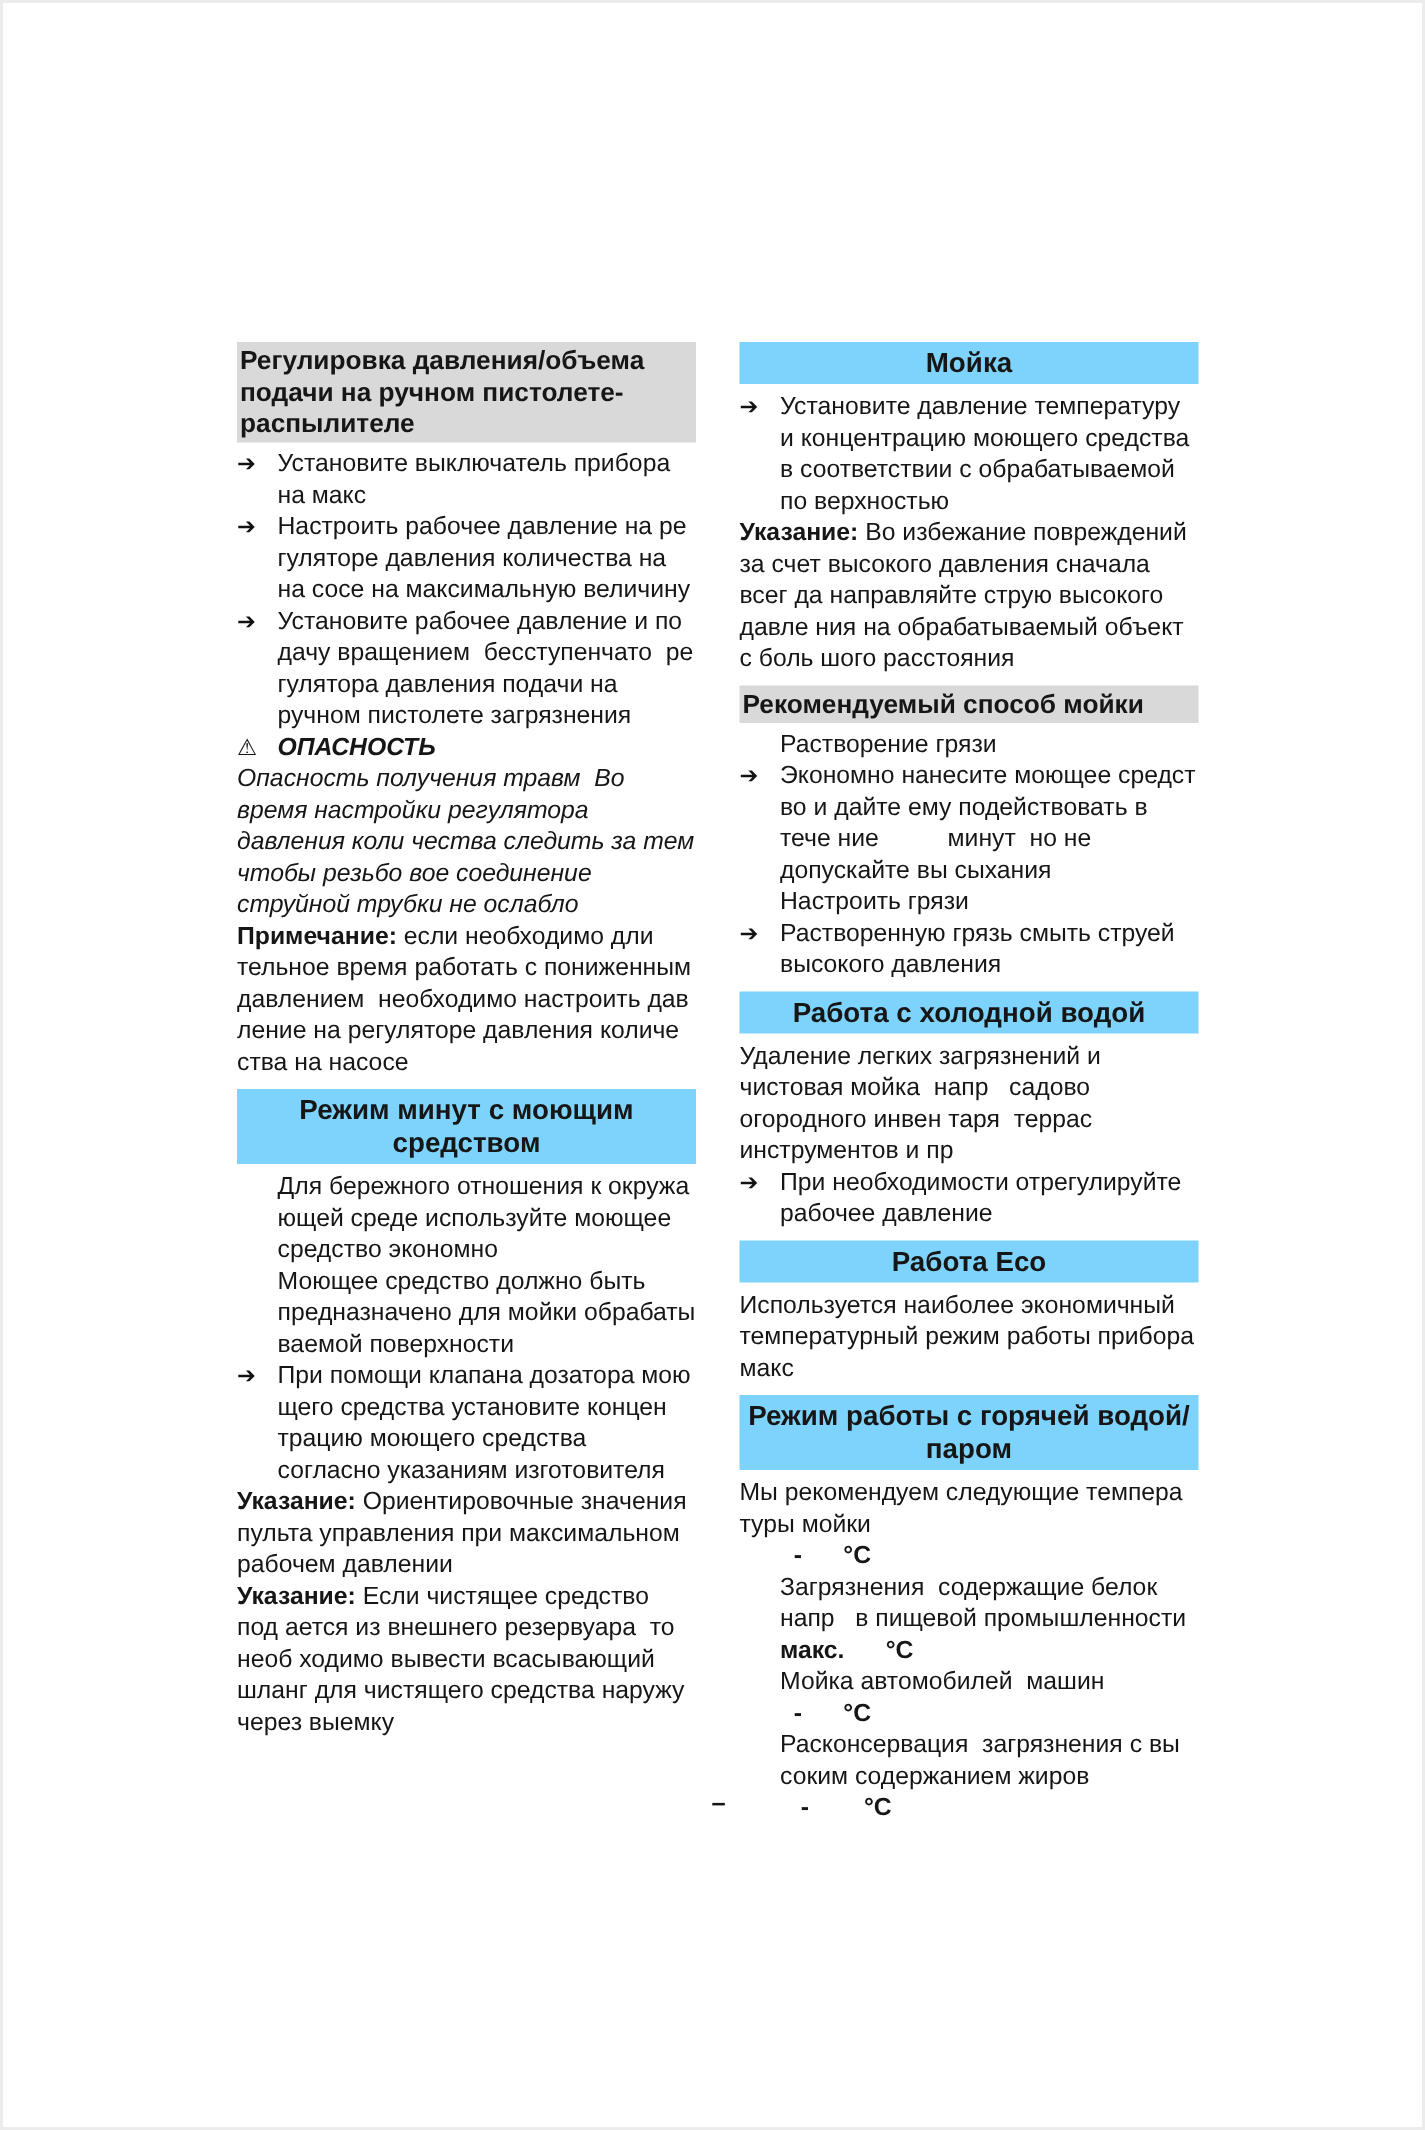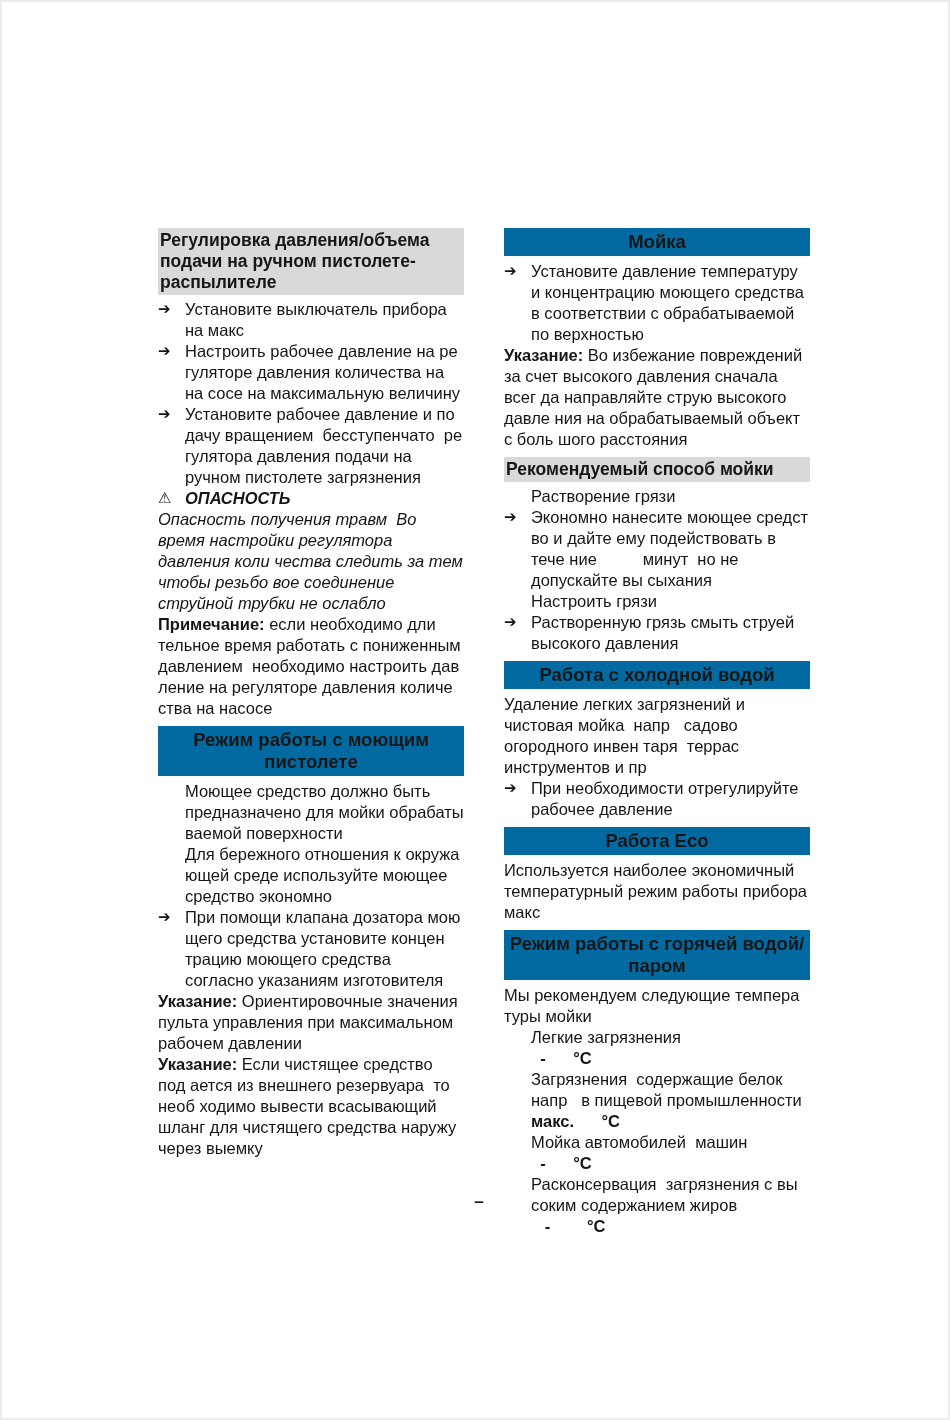--- a/index.html
+++ b/index.html
@@ -8,27 +8,27 @@
     font-family:"Liberation Sans","DejaVu Sans",sans-serif;
     color:#161616;
   }
   .sheet {
     position:relative; width:950px; height:1420px; background:#fff;
     box-shadow: inset 0 0 0 2px #ececec;
     overflow:hidden;
   }
   .content {
     position:absolute; left:158px; top:228px; width:642px;
-    display:flex; gap:40px; align-items:flex-start;
+    display:flex; gap:29px; align-items:flex-start;
   }
   .col { flex:0 0 306px; width:306px; font-size:16.5px; line-height:21px; }
   .t { white-space:pre-wrap; }
   p { margin:0; }
   .h2 {
-    background:#0369a1; text-align:center; font-weight:bold;
+    background:#7dd3fc; text-align:center; font-weight:bold;
     font-size:18.5px; line-height:22px; padding:3px 4px; margin:7px 0 5px;
   }
   .h3 {
     background:#d9d9d9; font-weight:bold;
     font-size:17.5px; line-height:21px; padding:2px 4px 2px 2px; margin:7px 0 4px;
   }
   .col > :first-child { margin-top:0; }
   .bullet { display:flex; align-items:flex-start; }
   .arrow {
     flex:0 0 27px; font-family:"DejaVu Sans",sans-serif;
@@ -74,25 +74,25 @@
 
       <div class="danger">
         <span class="warn">⚠</span>
         <span class="t">ОПАСНОСТЬ</span>
       </div>
       <p class="italic t">Опасность получения травм  Во время настройки регулятора давления коли чества следить за тем  чтобы резьбо вое соединение струйной трубки не ослабло</p>
 
       <p class="note"><b class="t">Примечание:</b><span class="t"> если необходимо дли тельное время работать с пониженным давлением  необходимо настроить дав ление на регуляторе давления количе ства на насосе</span></p>
 
       <div class="h2">
-        <span class="t">Режим работы с моющим пистолете</span>
+        <span class="t">Режим минут с моющим средством</span>
       </div>
 
+      <p class="ind t">Для бережного отношения к окружа ющей среде используйте моющее средство экономно</p>
       <p class="ind t">Моющее средство должно быть предназначено для мойки обрабаты ваемой поверхности</p>
-      <p class="ind t">Для бережного отношения к окружа ющей среде используйте моющее средство экономно</p>
 
       <div class="bullet">
         <span class="arrow">➔</span>
         <span class="t">При помощи клапана дозатора мою щего средства установите концен трацию моющего средства  согласно указаниям изготовителя</span>
       </div>
 
       <p class="note"><b class="t">Указание:</b><span class="t"> Ориентировочные значения пульта управления при максимальном рабочем давлении</span></p>
       <p class="note"><b class="t">Указание:</b><span class="t"> Если чистящее средство под ается из внешнего резервуара  то необ ходимо вывести всасывающий шланг для чистящего средства наружу через выемку</span></p>
     </div>
 
@@ -138,21 +138,20 @@
       </div>
 
       <p class="t">Используется наиболее экономичный температурный режим работы прибора  макс</p>
 
       <div class="h2">
         <span class="t">Режим работы с горячей водой/ паром</span>
       </div>
 
       <p class="t">Мы рекомендуем следующие темпера туры мойки</p>
 
-      <p class="ind t">Легкие загрязнения</p>
       <p class="temp t">  -      °C</p>
       <p class="ind t">Загрязнения  содержащие белок напр   в пищевой промышленности</p>
       <p class="temp t">макс.      °C</p>
       <p class="ind t">Мойка автомобилей  машин</p>
       <p class="temp t">  -      °C</p>
       <p class="ind t">Расконсервация  загрязнения с вы соким содержанием жиров</p>
       <p class="temp t">   -        °C</p>
     </div>
 
   </div>

